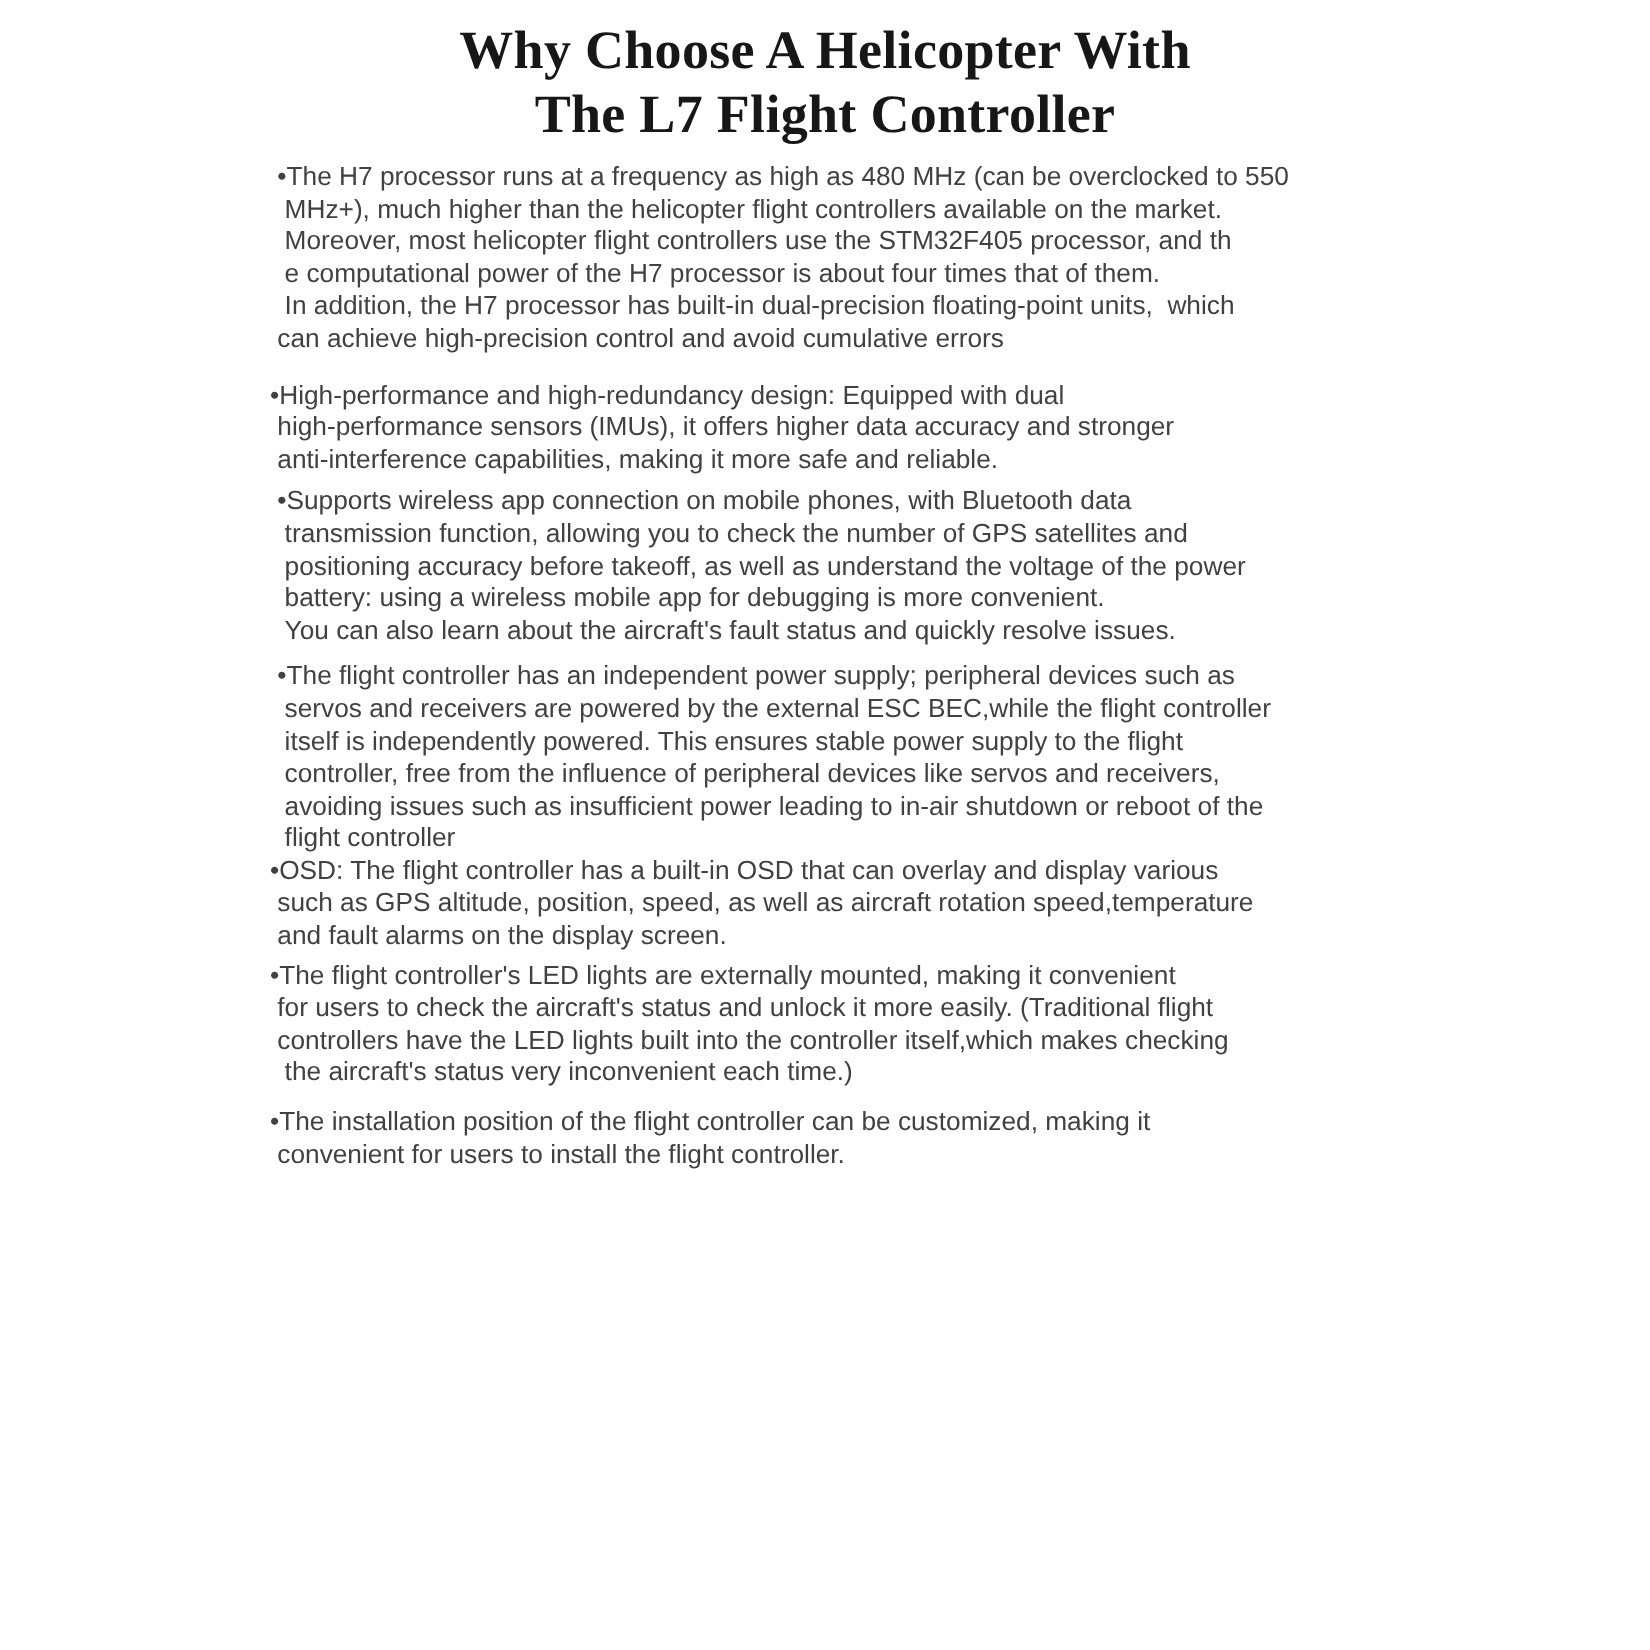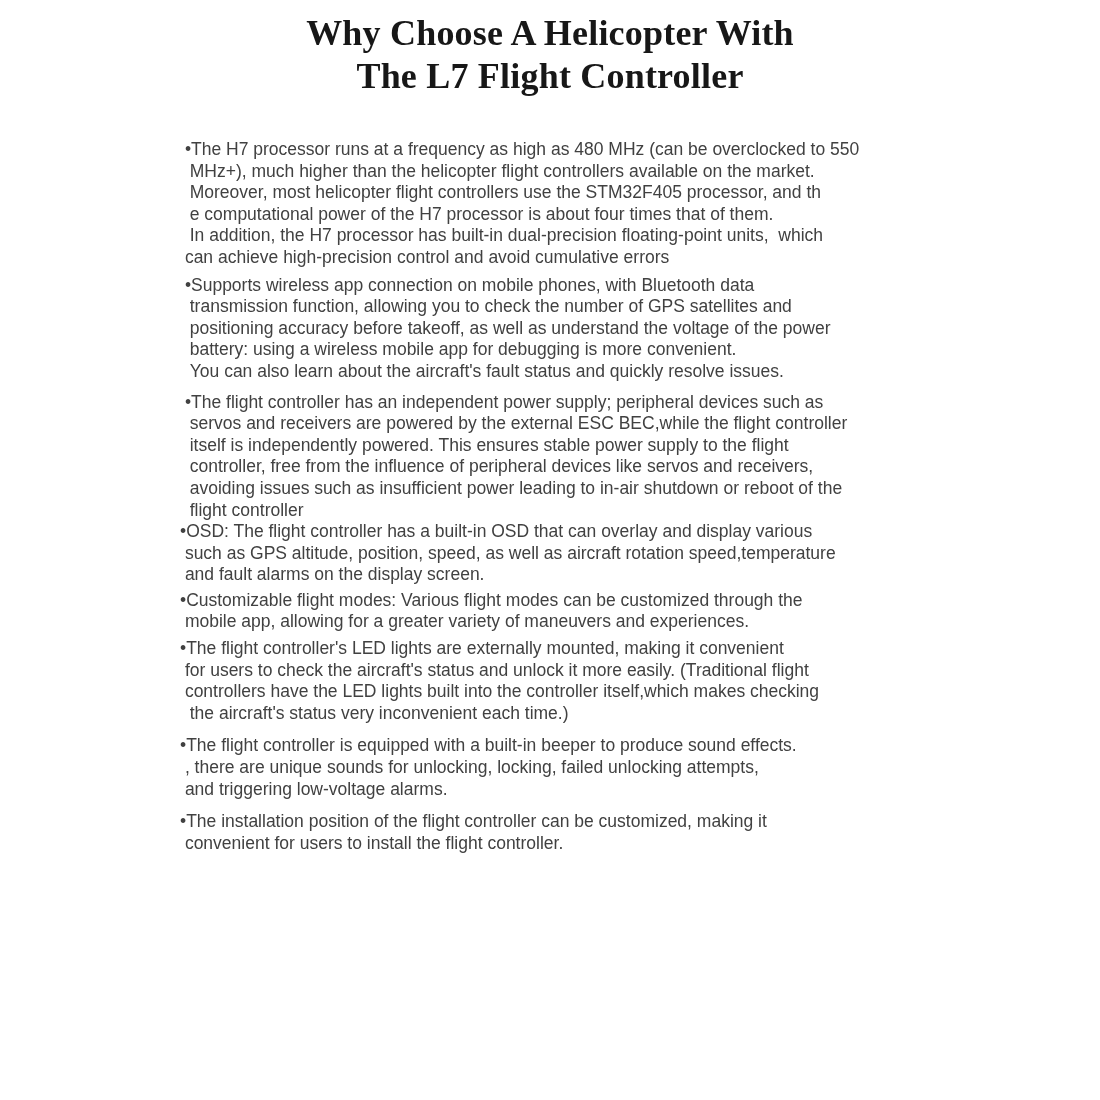--- a/index.html
+++ b/index.html
@@ -21,21 +21,21 @@
     font-weight: bold;
     font-size: 36px;
     line-height: 43px;
     text-align: center;
     color: #171717;
     white-space: pre-line;
     letter-spacing: 0.2px;
   }
   .content {
     margin-left: 180px;
-    margin-top: 41px;
+    margin-top: 9px;
     width: 790px;
     font-family: "Liberation Sans", sans-serif;
     font-size: 17.5px;
     line-height: 21.6px;
     color: #414141;
   }
   .bullet {
     white-space: pre-wrap;
     margin: 0;
   }
@@ -56,40 +56,38 @@
   <h1 class="title">Why Choose A Helicopter With
 The L7 Flight Controller</h1>
 
   <div class="content">
     <p class="bullet mt0"> •The H7 processor runs at a frequency as high as 480 MHz (can be overclocked to 550
   MHz+), much higher than the helicopter flight controllers available on the market.
   Moreover, most helicopter flight controllers use the STM32F405 processor, and th
   e computational power of the H7 processor is about four times that of them.
   In addition, the H7 processor has built-in dual-precision floating-point units,  which
  can achieve high-precision control and avoid cumulative errors</p>
+    <p class="bullet mt16">•High-performance and high-redundancy design: Equipped with dual
+ high-performance sensors (IMUs), it offers higher data accuracy and stronger
+ anti-interference capabilities, making it more safe and reliable.</p>
     <p class="bullet mt6"> •Supports wireless app connection on mobile phones, with Bluetooth data
   transmission function, allowing you to check the number of GPS satellites and
   positioning accuracy before takeoff, as well as understand the voltage of the power
   battery: using a wireless mobile app for debugging is more convenient.
   You can also learn about the aircraft's fault status and quickly resolve issues.</p>
     <p class="bullet mt9"> •The flight controller has an independent power supply; peripheral devices such as
   servos and receivers are powered by the external ESC BEC,while the flight controller
   itself is independently powered. This ensures stable power supply to the flight
   controller, free from the influence of peripheral devices like servos and receivers,
   avoiding issues such as insufficient power leading to in-air shutdown or reboot of the
   flight controller</p>
     <p class="bullet mt0">•OSD: The flight controller has a built-in OSD that can overlay and display various
  such as GPS altitude, position, speed, as well as aircraft rotation speed,temperature
  and fault alarms on the display screen.</p>
-    <p class="bullet mt4">•Customizable flight modes: Various flight modes can be customized through the
- mobile app, allowing for a greater variety of maneuvers and experiences.</p>
     <p class="bullet mt5">•The flight controller's LED lights are externally mounted, making it convenient
  for users to check the aircraft's status and unlock it more easily. (Traditional flight
  controllers have the LED lights built into the controller itself,which makes checking
   the aircraft's status very inconvenient each time.)</p>
-    <p class="bullet mt11">•The flight controller is equipped with a built-in beeper to produce sound effects.
- , there are unique sounds for unlocking, locking, failed unlocking attempts,
- and triggering low-voltage alarms.</p>
     <p class="bullet mt11">•The installation position of the flight controller can be customized, making it
  convenient for users to install the flight controller.</p>
   </div>
 
 </div>
 
 </body></html>

